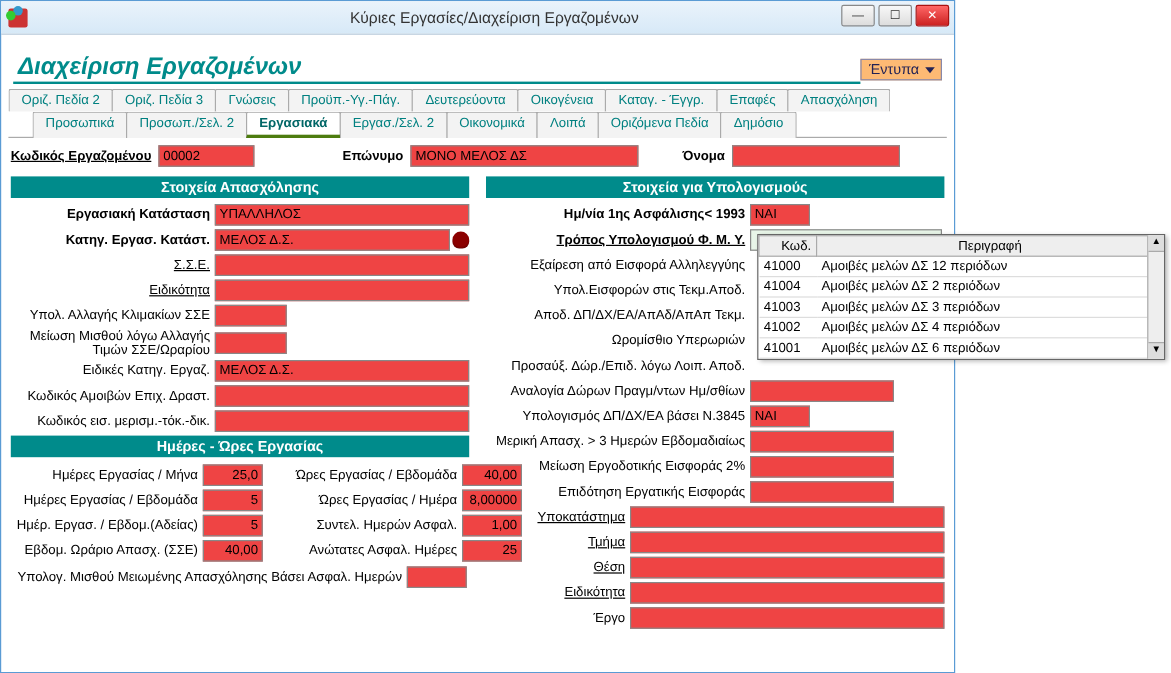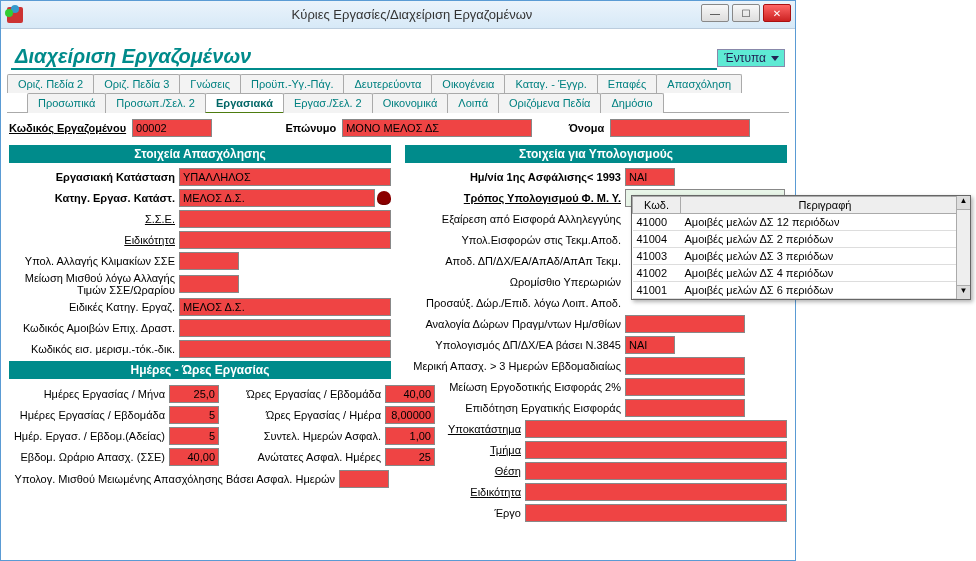--- a/index.html
+++ b/index.html
@@ -53,42 +53,42 @@
   .subheader {
     display: flex; align-items: center; justify-content: space-between;
     padding: 16px 10px 4px 10px;
   }
   .subheader .big-title {
     color: #008b8b; font-size: 20px; font-style: italic; font-weight: bold;
     border-bottom: 2px solid #008b8b; padding: 0 4px 0 4px;
     flex: 1;
   }
   .print-btn {
-    border: 1px solid #88a; background: #5eead4;
+    border: 1px solid #88a; background: #fdba74;
     padding: 1px 18px 1px 6px; font-size: 12px; color: #225;
     position: relative;
   }
   .print-btn::after {
     content: ""; position: absolute; right: 5px; top: 6px;
     border-left: 4px solid transparent; border-right: 4px solid transparent;
     border-top: 5px solid #225;
   }
   .tabs { padding: 0 6px; }
   .tabrow { display: flex; }
   .tab {
     border: 1px solid #aaa; border-bottom: none;
     background: #f3f3f3;
     padding: 3px 10px; margin-right: -1px;
     color: #008080; font-size: 11px;
     border-radius: 2px 2px 0 0;
     white-space: nowrap;
   }
   .tab.sel {
     background: #fff; font-weight: bold; color: #006666;
-    border-bottom: 1px solid #4d7c0f;
+    border-bottom: 3px solid #4d7c0f;
   }
   .tabline { border-bottom: 1px solid #aaa; margin-top: -1px; }
   .form { padding: 6px 8px; }
   .toprow { display: flex; align-items: center; gap: 6px; margin-bottom: 6px;}
   .toprow label { font-weight: bold; }
   .input {
     border: 1px solid #888; background: #ef4444; height: 18px;
     padding: 1px 3px; font-size: 11px;
   }
   .columns { display: flex; gap: 14px; }
@@ -146,21 +146,21 @@
     left: 631px; top: 195px;
     width: 340px;
     background: #fff;
     border: 1px solid #666;
     box-shadow: 2px 2px 4px rgba(0,0,0,0.3);
     z-index: 10;
   }
   .popup table { width: 100%; border-collapse: collapse; }
   .popup th {
     background: #eee; border: 1px solid #aaa; font-size: 11px; padding: 2px 4px;
-    font-weight: normal; text-align: center;
+    font-weight: normal; text-align: right;
   }
   .popup td {
     border-bottom: 1px solid #ddd; font-size: 11px; padding: 2px 4px;
   }
   .popup .code { width: 48px; }
   .popup .scroll {
     position: absolute; right: 0; top: 0; bottom: 0; width: 14px;
     background: #eee; border-left: 1px solid #aaa;
   }
   .popup .scroll .up, .popup .scroll .down {

